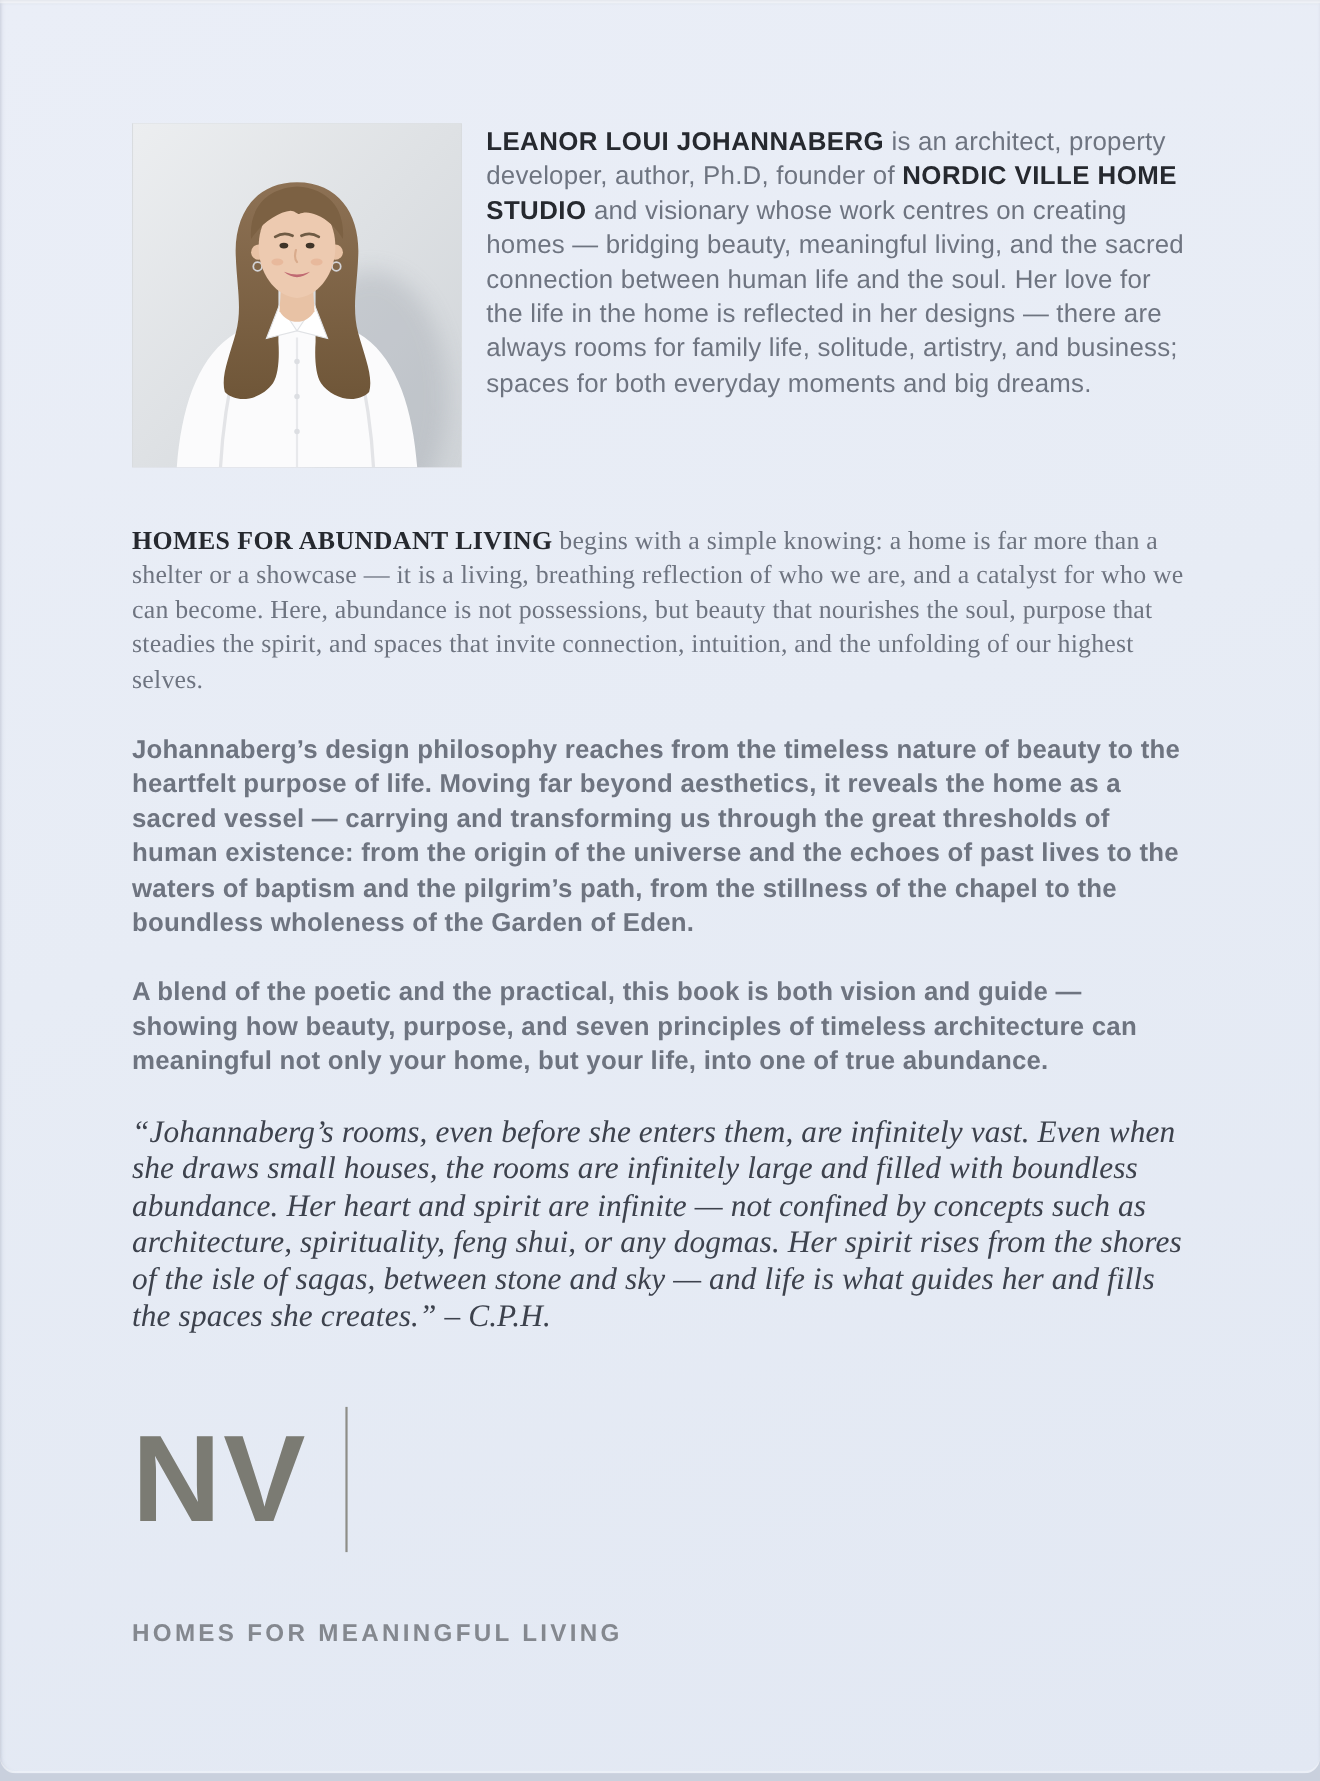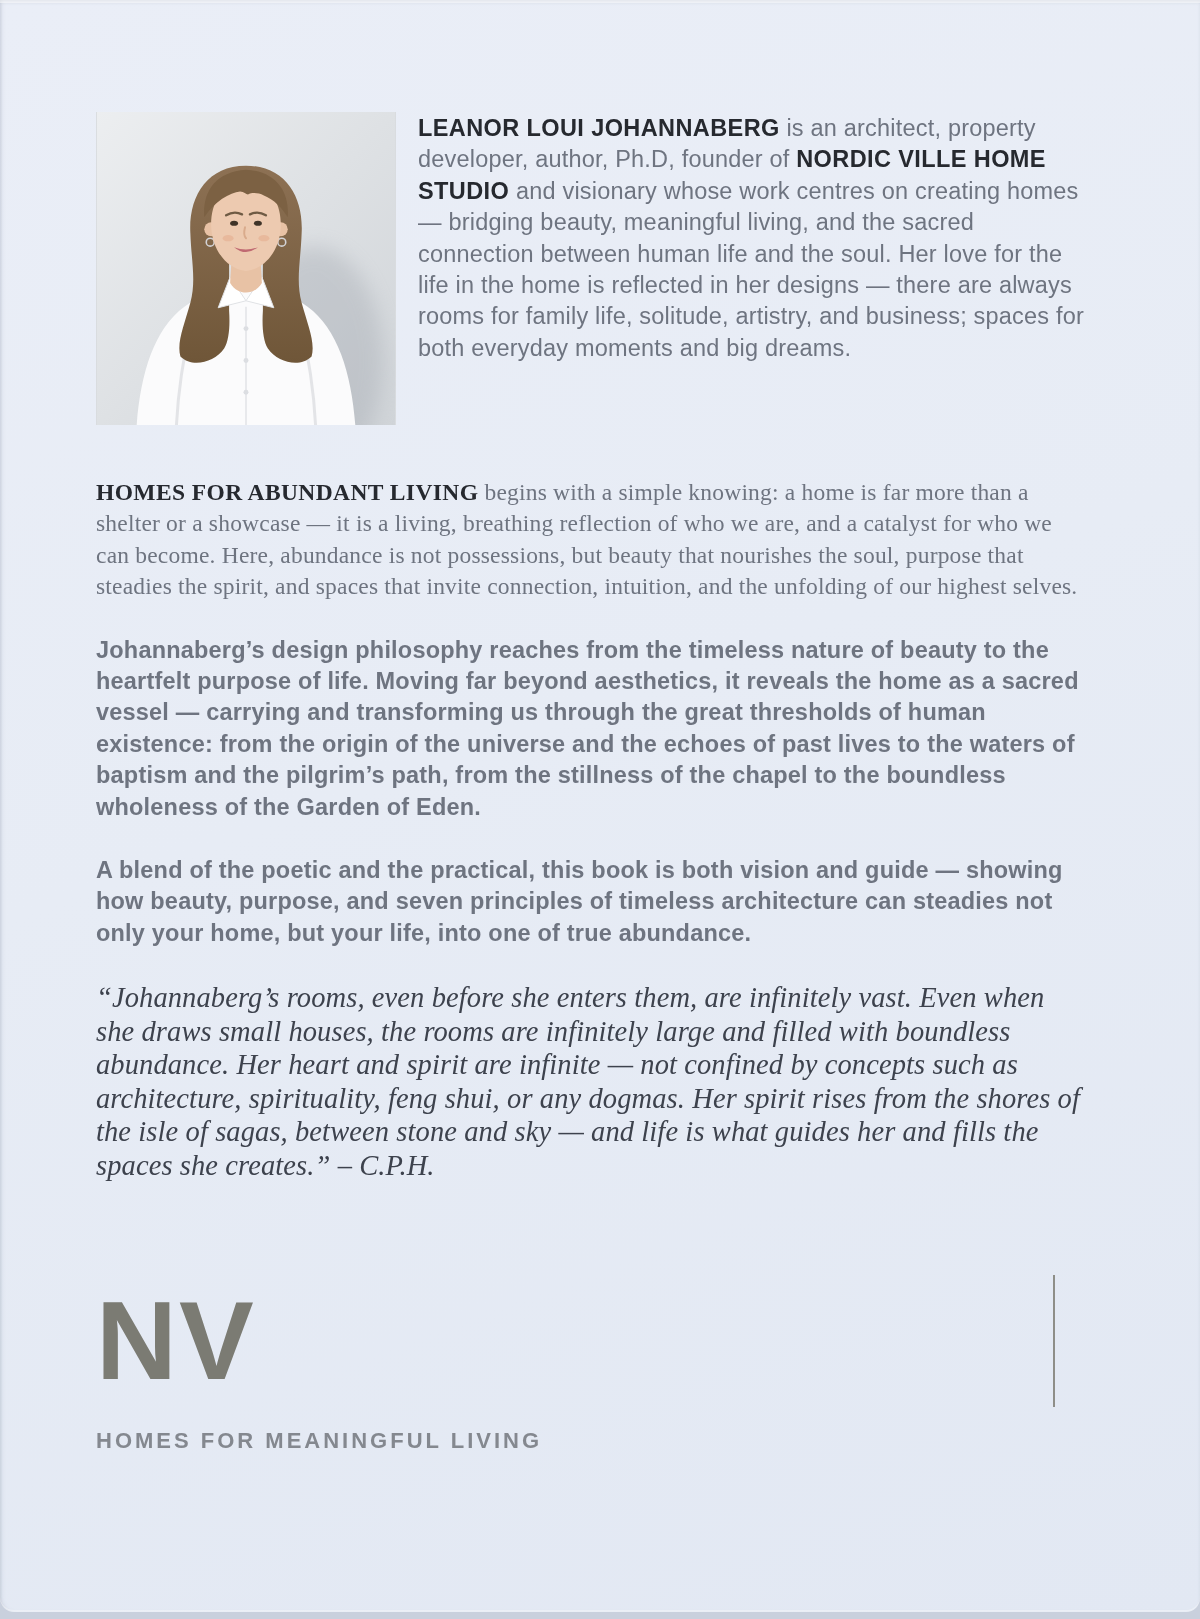--- a/index.html
+++ b/index.html
@@ -28,21 +28,21 @@
   }
   .page::before {
     content: "";
     position: absolute;
     top: 0; left: 0; right: 0;
     height: 3px;
     background: rgba(255,255,255,0.55);
   }
   .content {
     position: relative;
-    padding: 112px 115px 0 96px;
+    padding: 112px 115px 0 120px;
   }
   
   .hero { display: flex; gap: 22px; }
   .photo {
     flex: 0 0 300px;
     width: 300px;
     height: 313px;
     overflow: hidden;
     background: #d9dcdf;
   }
@@ -74,25 +74,24 @@
     margin-top: 32px;
     font-family: "Liberation Serif", serif;
     font-style: italic;
     font-size: 28.5px;
     line-height: 33.5px;
     color: #3d424d;
     letter-spacing: 0.1px;
   }
   
   .logo {
-    margin-top: 92px;
+    margin-top: 64px;
     display: flex;
     align-items: center;
     height: 134px;
-    justify-content: space-between;
   }
   .logo-nv {
     font-family: "Liberation Sans", sans-serif;
     font-weight: 700;
     font-size: 112px;
     line-height: 1;
     color: #7b7b73;
     letter-spacing: 2px;
   }
   .logo-divider {
@@ -103,21 +102,21 @@
   }
   .logo-hs {
     font-family: "Liberation Serif", serif;
     font-weight: 400;
     font-size: 120px;
     line-height: 1;
     color: #7b7b73;
     letter-spacing: 7px;
   }
   .tagline {
-    margin-top: 20px;
+    margin-top: 60px;
     font-size: 22px;
     font-weight: 700;
     letter-spacing: 3px;
     color: #84888f;
   }
 </style>
 </head>
 <body>
 
 <div class="stage">
@@ -176,21 +175,21 @@
             <path d="M 150 58 C 118 60 106 82 108 106 C 118 90 134 81 144 80 C 148 80 150 83 152 83 C 156 81 162 81 168 84 C 178 88 186 96 192 106 C 194 82 182 60 150 58 Z" fill="#7c6143"></path>
           </svg>
         </div>
         <p class="bio"><b class="lead">LEANOR LOUI JOHANNABERG</b><span> is an architect, property developer, author, Ph.D, founder of </span><b class="lead">NORDIC VILLE HOME STUDIO</b><span> and visionary whose work centres on creating homes — bridging beauty, meaningful living, and the sacred connection between human life and the soul. Her love for the life in the home is reflected in her designs — there are always rooms for family life, solitude, artistry, and business; spaces for both everyday moments and big dreams.</span></p>
       </div>
 
       <p class="body-par par-abundant"><b class="lead">HOMES FOR ABUNDANT LIVING</b><span> begins with a simple knowing: a home is far more than a shelter or a showcase — it is a living, breathing reflection of who we are, and a catalyst for who we can become. Here, abundance is not possessions, but beauty that nourishes the soul, purpose that steadies the spirit, and spaces that invite connection, intuition, and the unfolding of our highest selves.</span></p>
 
       <p class="body-par par-philosophy">Johannaberg’s design philosophy reaches from the timeless nature of beauty to the heartfelt purpose of life. Moving far beyond aesthetics, it reveals the home as a sacred vessel — carrying and transforming us through the great thresholds of human existence: from the origin of the universe and the echoes of past lives to the waters of baptism and the pilgrim’s path, from the stillness of the chapel to the boundless wholeness of the Garden of Eden.</p>
 
-      <p class="body-par par-blend">A blend of the poetic and the practical, this book is both vision and guide — showing how beauty, purpose, and seven principles of timeless architecture can steadies not only your home, but your life, into one of true abundance.</p>
+      <p class="body-par par-blend">A blend of the poetic and the practical, this book is both vision and guide — showing how beauty, purpose, and seven principles of timeless architecture can meaningful not only your home, but your life, into one of true abundance.</p>
 
       <p class="quote"><span>“Johannaberg’s rooms, even before she enters them, are infinitely vast. Even when she draws small houses, the rooms are infinitely large and filled with boundless abundance. Her heart and spirit are infinite — not confined by concepts such as architecture, spirituality, feng shui, or any dogmas. Her spirit rises from the shores of the isle of sagas, between stone and sky — and life is what guides her and fills the spaces she creates.”</span><span class="attr"> – C.P.H.</span></p>
 
       <div class="logo">
         <span class="logo-nv">NV</span>
         <span class="logo-divider"></span>
       </div>
       <div class="tagline">HOMES FOR MEANINGFUL LIVING</div>
 
     </div>

